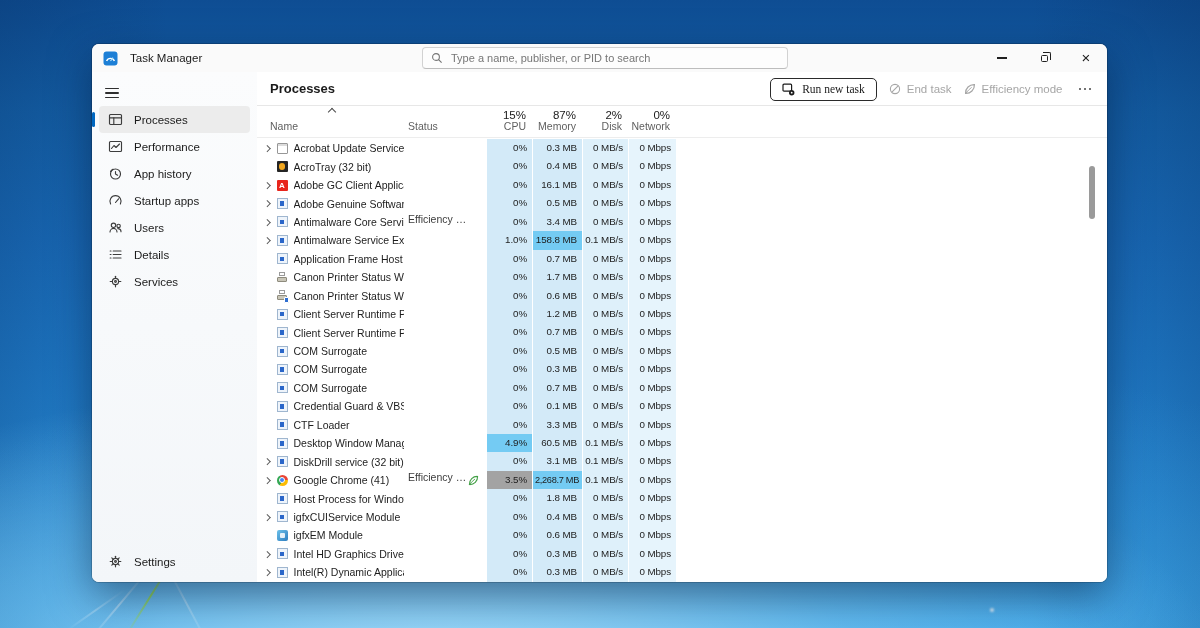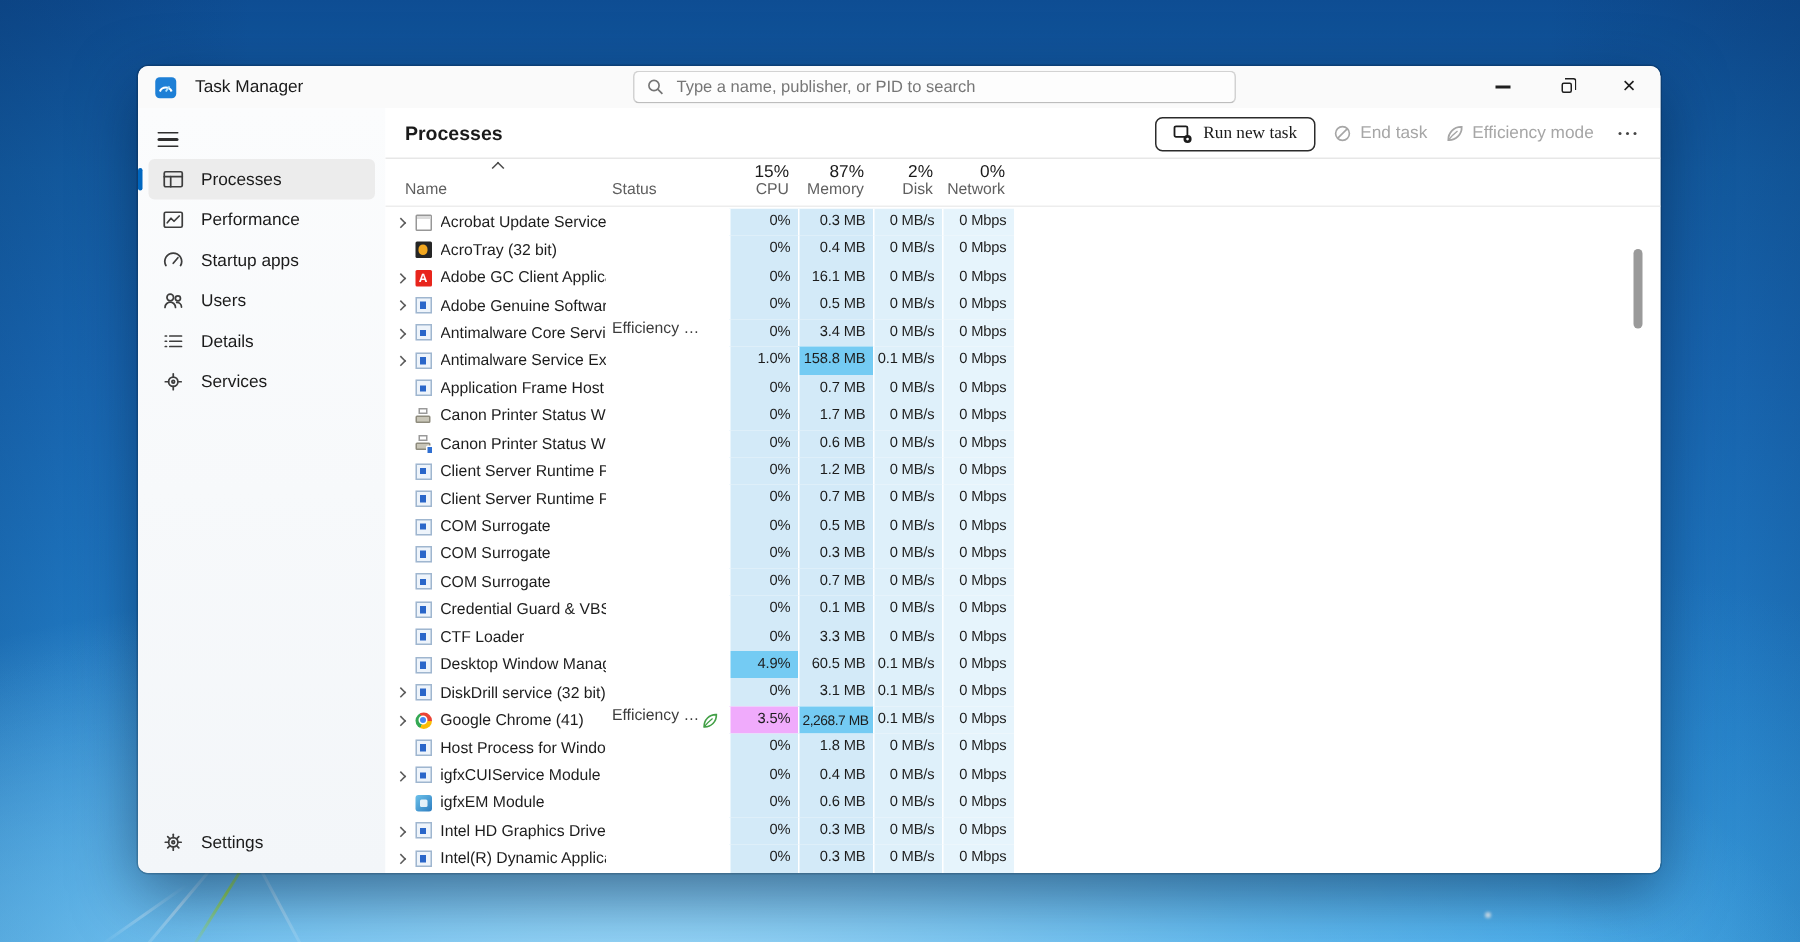--- a/index.html
+++ b/index.html
@@ -23,21 +23,21 @@
   .window {
     position:absolute; left:92px; top:44px; width:1015px; height:538px;
     background:#ffffff; border-radius:7px; overflow:hidden;
     box-shadow:0 14px 42px rgba(0,20,50,.5), 0 0 0 1px rgba(0,0,0,.18);
   }
   
   .titlebar { position:absolute; left:0; top:0; right:0; height:28px; background:#fafafa; display:flex; align-items:center; }
   .app-icon { width:15px; height:15px; margin-left:11px; flex:none; }
   .win-title { font-size:11.5px; color:#1b1b1b; margin-left:12px; }
   .searchbox {
-    position:absolute; left:330px; top:3px; width:402px; height:22px;
+    position:absolute; left:330px; top:3px; width:366px; height:22px;
     border:1px solid #d2d2d2; border-bottom-color:#bdbdbd; border-radius:4px; background:#fdfdfd;
     display:flex; align-items:center; padding:0 8px; gap:8px;
   }
   .searchbox input { border:none; outline:none; background:transparent; flex:1; font-size:11px; font-family:"Liberation Sans",sans-serif; color:#1b1b1b; }
   .searchbox input::placeholder { color:#767676; }
   .win-controls { position:absolute; right:0; top:0; display:flex; }
   .wc { width:42px; height:28px; display:flex; align-items:center; justify-content:center; cursor:default; }
   .g-min { width:10px; height:1.3px; background:#1f1f1f; }
   .g-restore { position:relative; width:7px; height:7px; border:1.1px solid #1f1f1f; border-radius:1.5px; }
   .g-restore::before { content:""; position:absolute; top:-3.4px; left:1.6px; width:6.5px; height:6.5px;
@@ -160,20 +160,28 @@
             <line x1="5.8" y1="5.8" x2="5.8" y2="12.5"></line>
           </svg>
           <span>Processes</span>
         </div>
         <div class="nav-item">
           <svg width="15" height="15" viewBox="0 0 15 15" fill="none" stroke="#3d3d3d" stroke-width="1.15" stroke-linecap="round" stroke-linejoin="round">
             <rect x="1.5" y="2.5" width="12" height="10" rx="1"></rect>
             <polyline points="3.5,9.5 6,6.5 8,8.5 11.5,5"></polyline>
           </svg>
           <span>Performance</span>
+        </div>
+        <div class="nav-item">
+          <svg width="15" height="15" viewBox="0 0 15 15" fill="none" stroke="#3d3d3d" stroke-width="1.15" stroke-linecap="round" stroke-linejoin="round">
+            <circle cx="7.5" cy="8" r="5"></circle>
+            <polyline points="7.5,5.5 7.5,8 9.6,9.2"></polyline>
+            <path d="M2.6,5.4 A5.4,5.4 0 0 1 5,3.2"></path>
+          </svg>
+          <span>App history</span>
         </div>
         <div class="nav-item">
           <svg width="15" height="15" viewBox="0 0 15 15" fill="none" stroke="#3d3d3d" stroke-width="1.15" stroke-linecap="round" stroke-linejoin="round">
             <path d="M2.6,11 A5.6,5.6 0 1 1 12.4,11"></path>
             <line x1="7.5" y1="9.5" x2="10.6" y2="5.8"></line>
           </svg>
           <span>Startup apps</span>
         </div>
         <div class="nav-item">
           <svg width="15" height="15" viewBox="0 0 15 15" fill="none" stroke="#3d3d3d" stroke-width="1.15" stroke-linecap="round" stroke-linejoin="round">
@@ -580,21 +588,21 @@
             </span>
             <span class="nm">Google Chrome (41)</span>
           </span>
           <span class="c-status">
             <span>Efficiency …</span>
             <svg class="leaf" width="11" height="11" viewBox="0 0 10 10">
               <path d="M1.3,8.7 C1.1,4.5 4.5,1.1 8.7,1.3 C8.9,5.5 5.5,8.9 1.3,8.7 Z" fill="none" stroke="#43a047" stroke-width="1"></path>
               <path d="M1.3,8.7 C3,6.6 4.6,5 6.4,3.6" fill="none" stroke="#43a047" stroke-width="0.8"></path>
             </svg>
           </span>
-          <span class="heat w-cpu" style="background:#f0abfc">3.5%</span>
+          <span class="heat w-cpu" style="background:#a3a3a3">3.5%</span>
           <span class="heat w-mem long" style="background:#74cbf3">2,268.7 MB</span>
           <span class="heat w-disk" style="background:#def0fa">0.1 MB/s</span>
           <span class="heat w-net" style="background:#e6f4fc">0 Mbps</span>
         </div>
         <div class="row">
           <span class="c-name">
             <span class="twisty hidden"></span>
             <span class="pic pic-generic">
               <i></i>
             </span>

